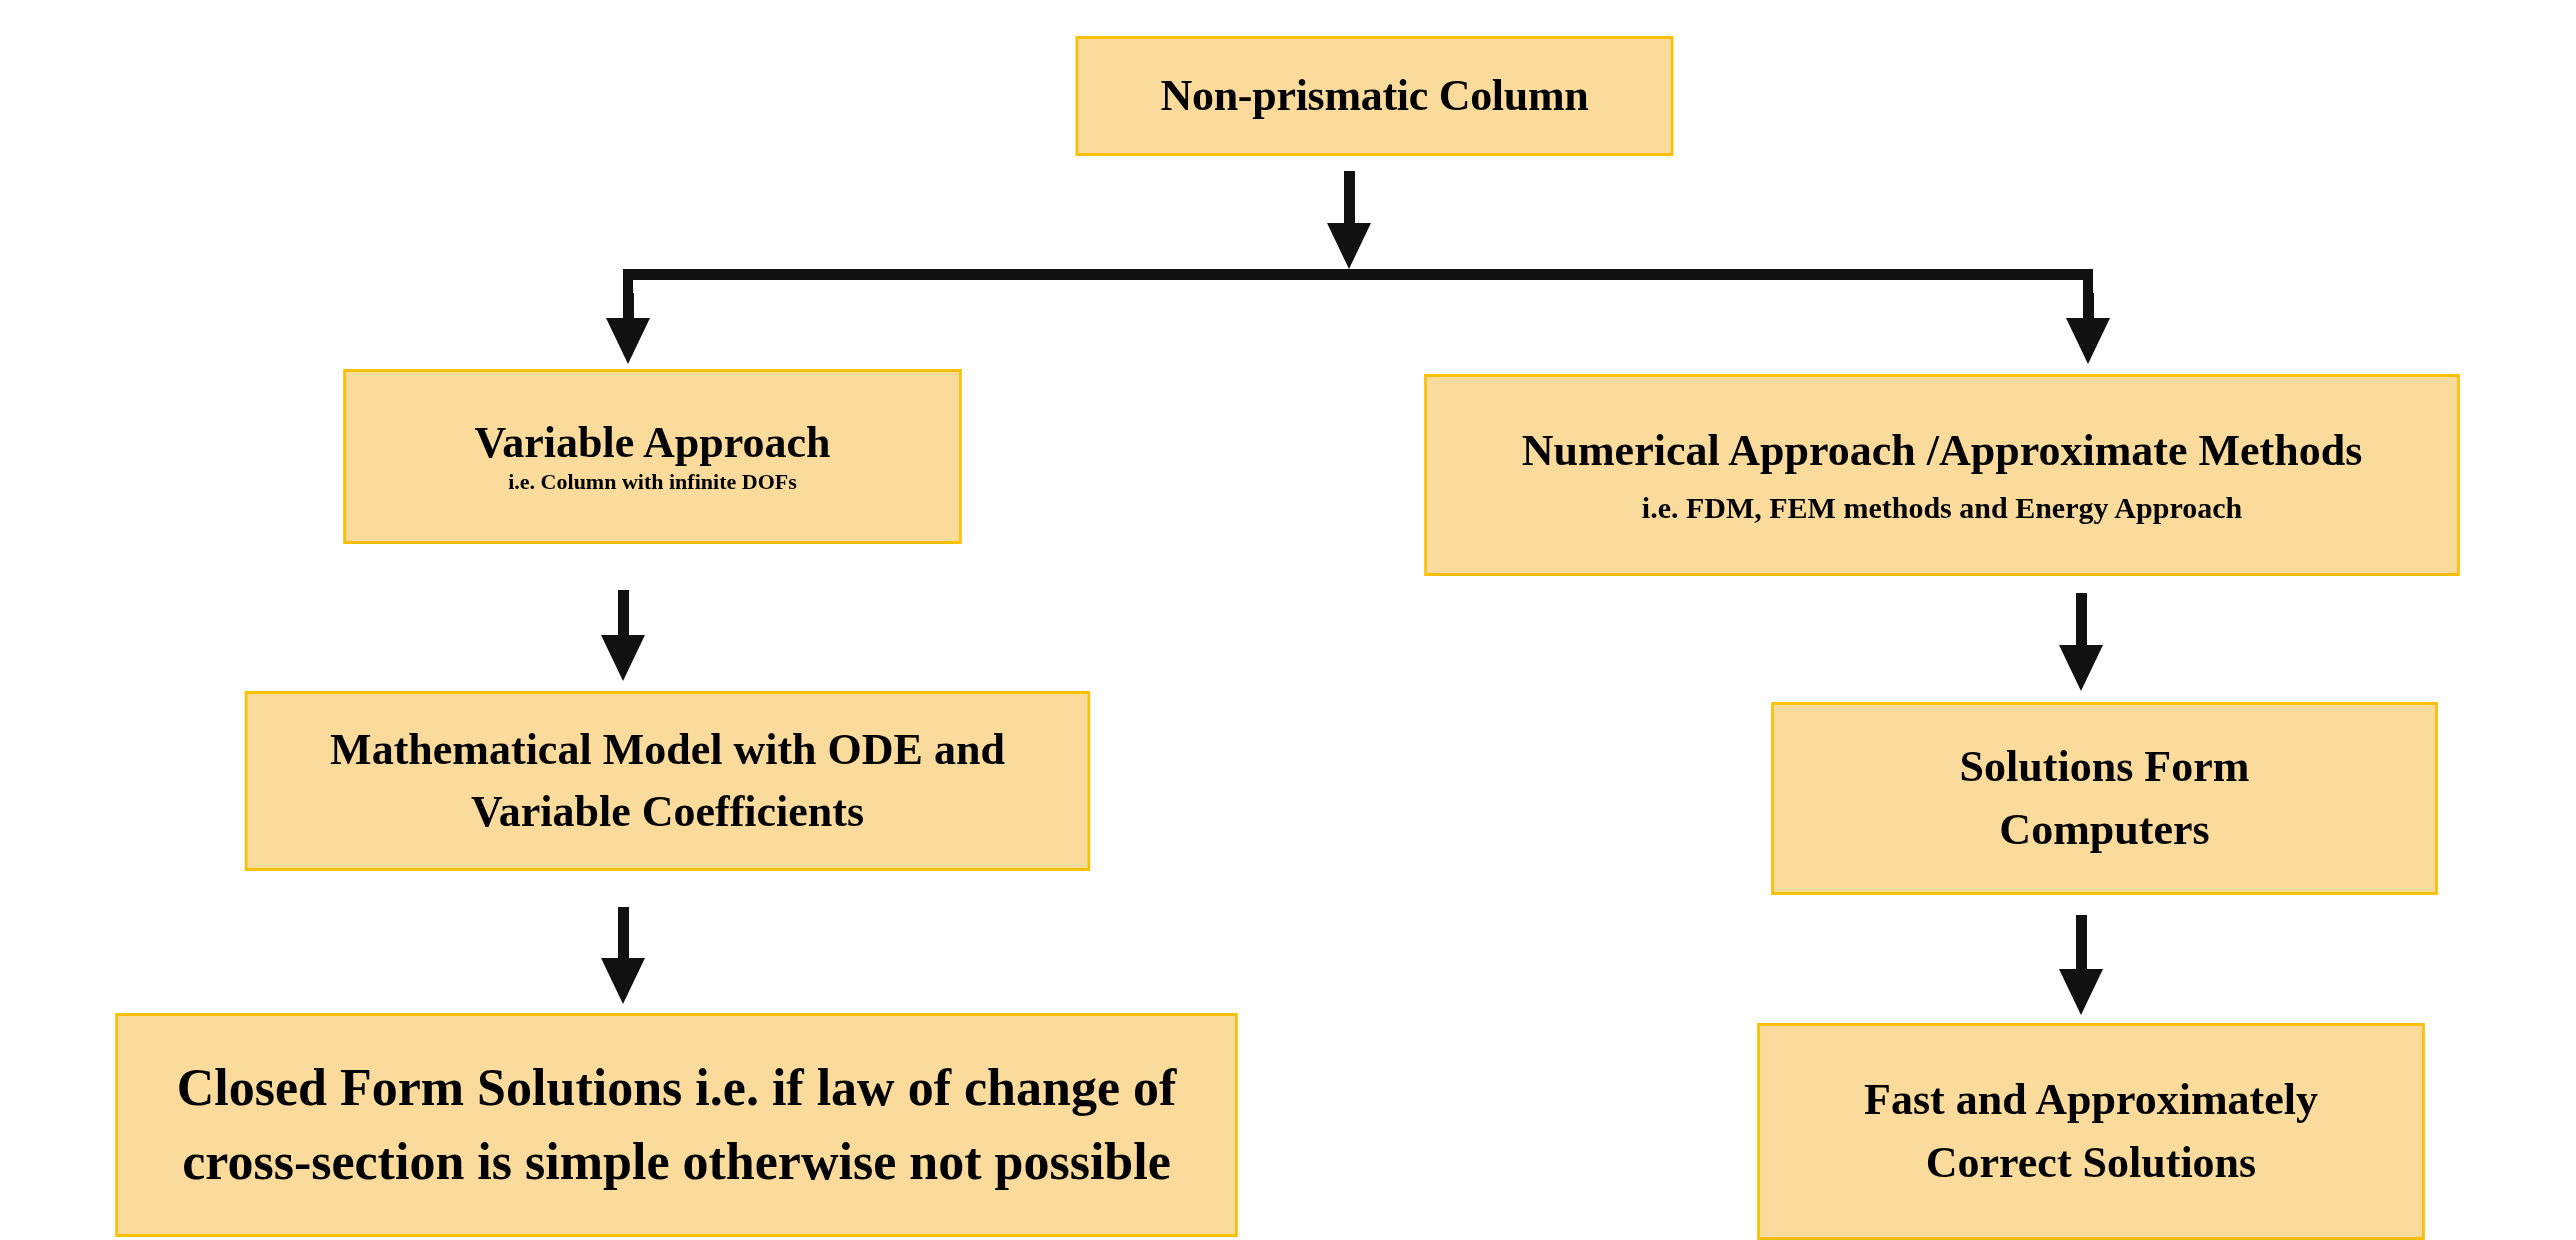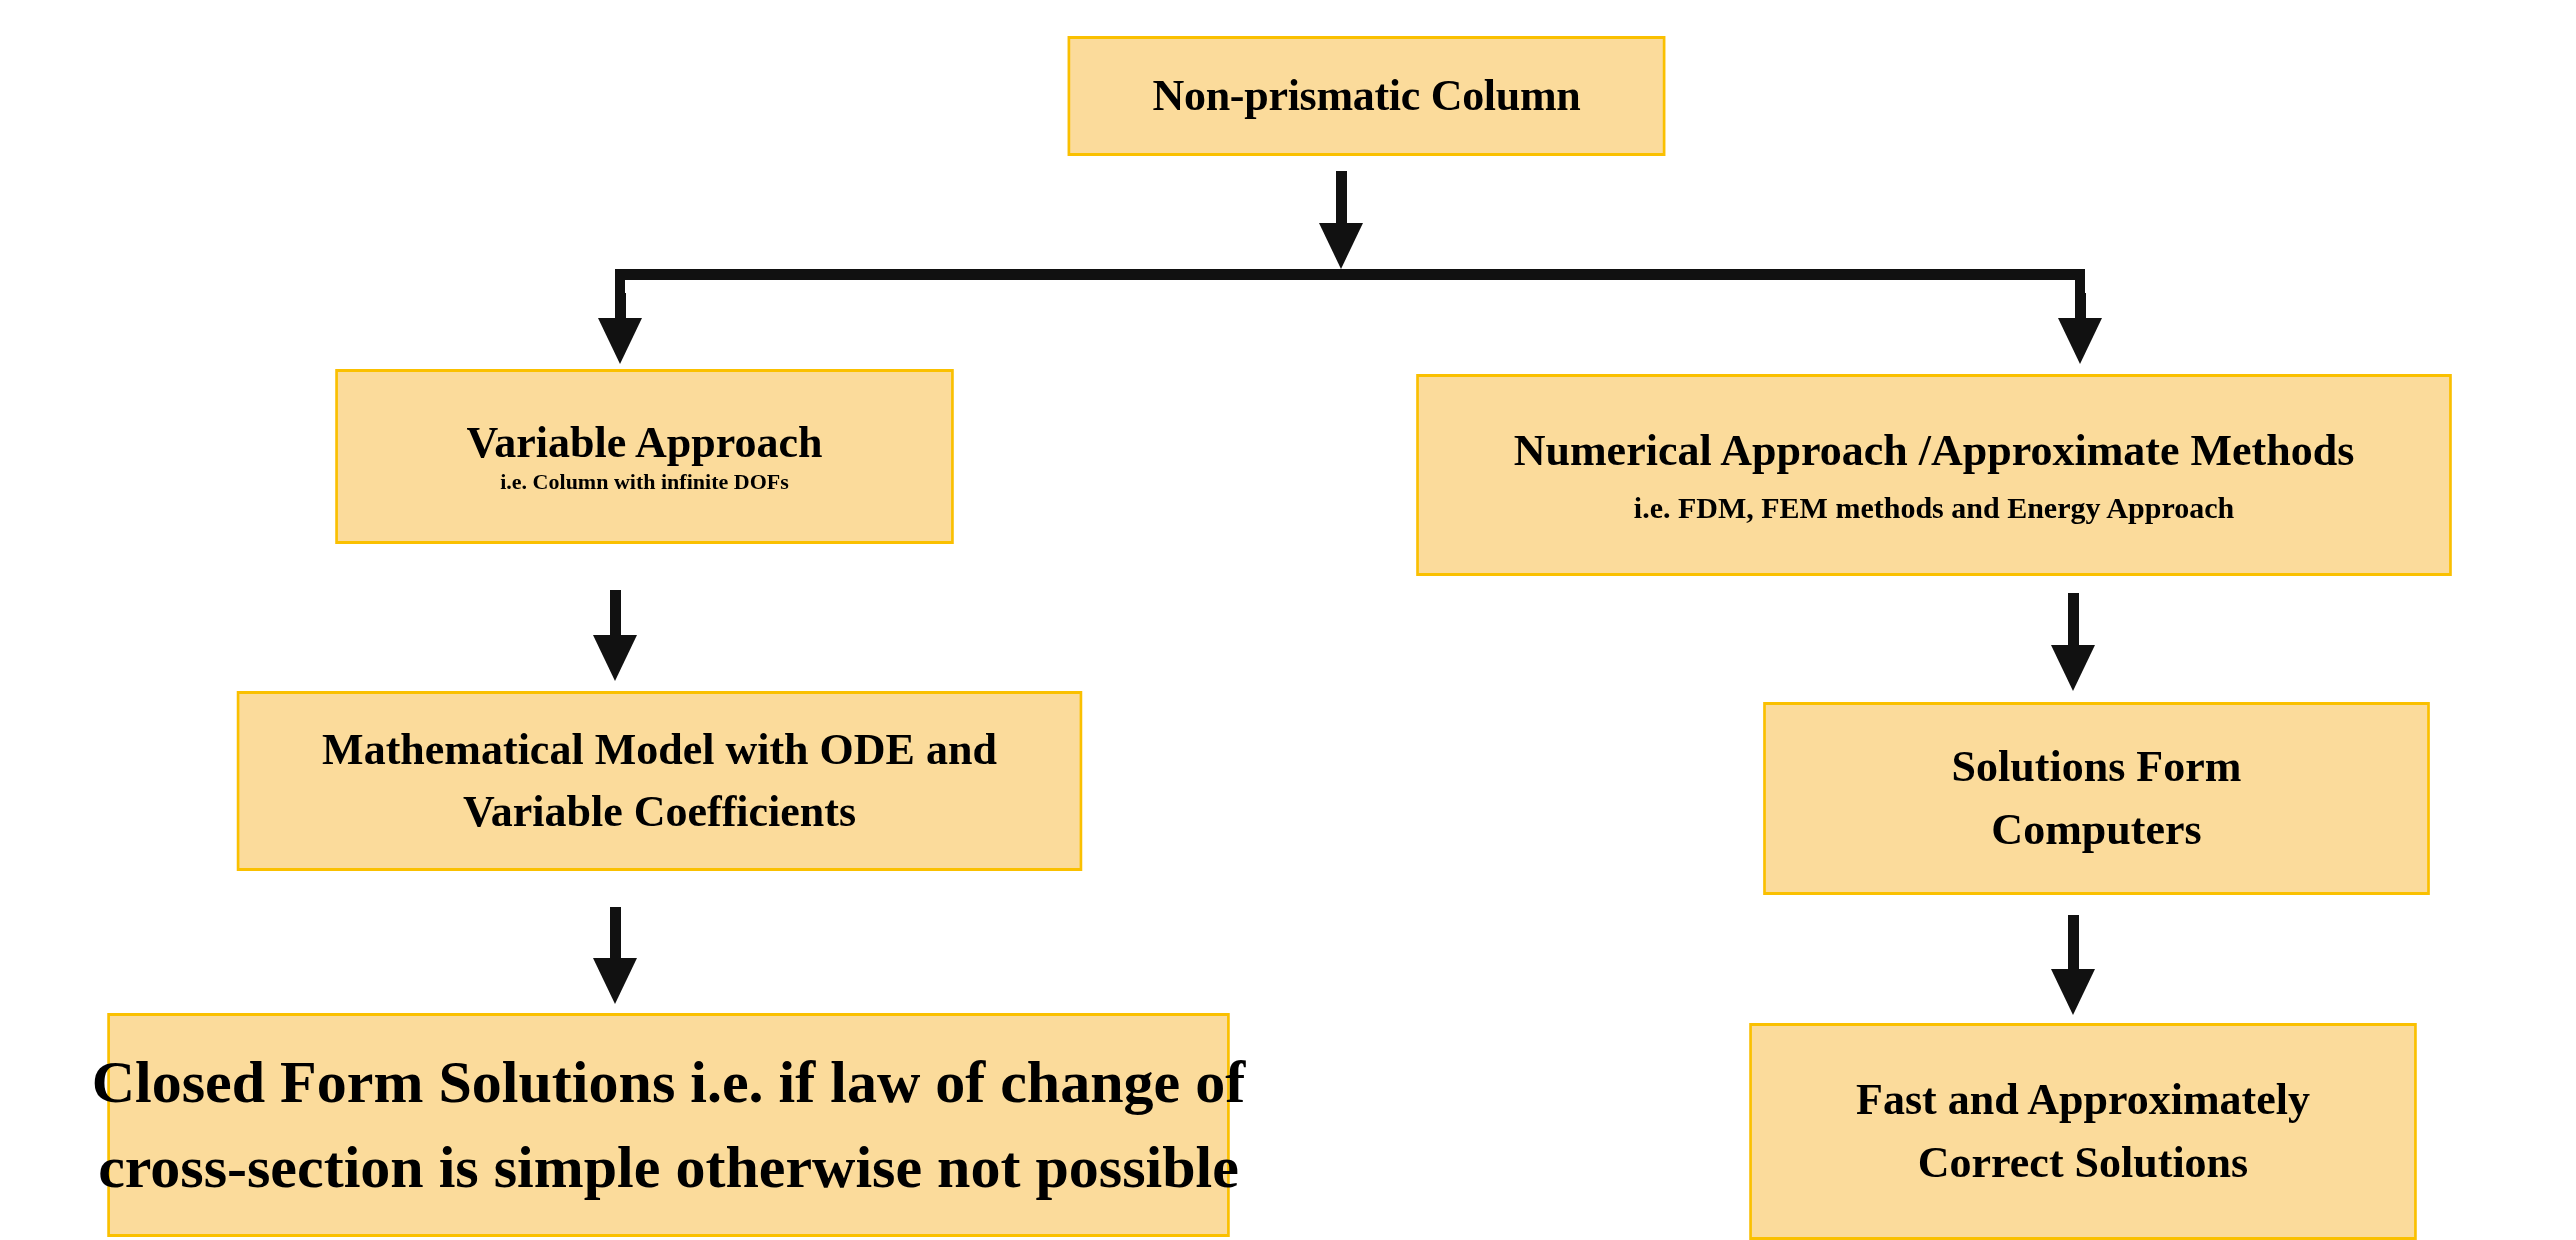--- a/index.html
+++ b/index.html
@@ -10,21 +10,21 @@
   body {
     width: 2576px;
     height: 1240px;
     position: relative;
     overflow: hidden;
     font-family: "Liberation Serif", "DejaVu Serif", serif;
   }
 
   #canvas {
     position: absolute;
-    top: 0; left: 0;
+    top: 0; left: 8px;
     width: 2365px;
     height: 1240px;
   }
 
   
   .node {
     position: absolute;
     box-sizing: border-box;
     background: #fbdb9b;
     border: 3.9px solid #fac000;
@@ -65,21 +65,21 @@
   #node-numerical .title    { font-size: 44px; }
   #node-numerical .subtitle { font-size: 30px; margin-top: 16px; }
 
   #node-model     { left: 168px;  top: 691px; width: 983px; height: 180px; }
   #node-model .title { font-size: 44px; line-height: 1.42; }
 
   #node-computers { left: 1709px; top: 702px; width: 775px; height: 193px; }
   #node-computers .title { font-size: 44px; line-height: 1.42; }
 
   #node-closed    { left: 16px;   top: 1013px; width: 1305px; height: 224px; }
-  #node-closed .title { font-size: 60px; line-height: 1.42; }
+  #node-closed .title { font-size: 52px; line-height: 1.42; }
 
   #node-fast      { left: 1695px; top: 1023px; width: 776px; height: 217px; }
   #node-fast .title { font-size: 44px; line-height: 1.42; }
 
   
   .conn {
     position: absolute;
     background: #111111;
   }
   .arrow {

